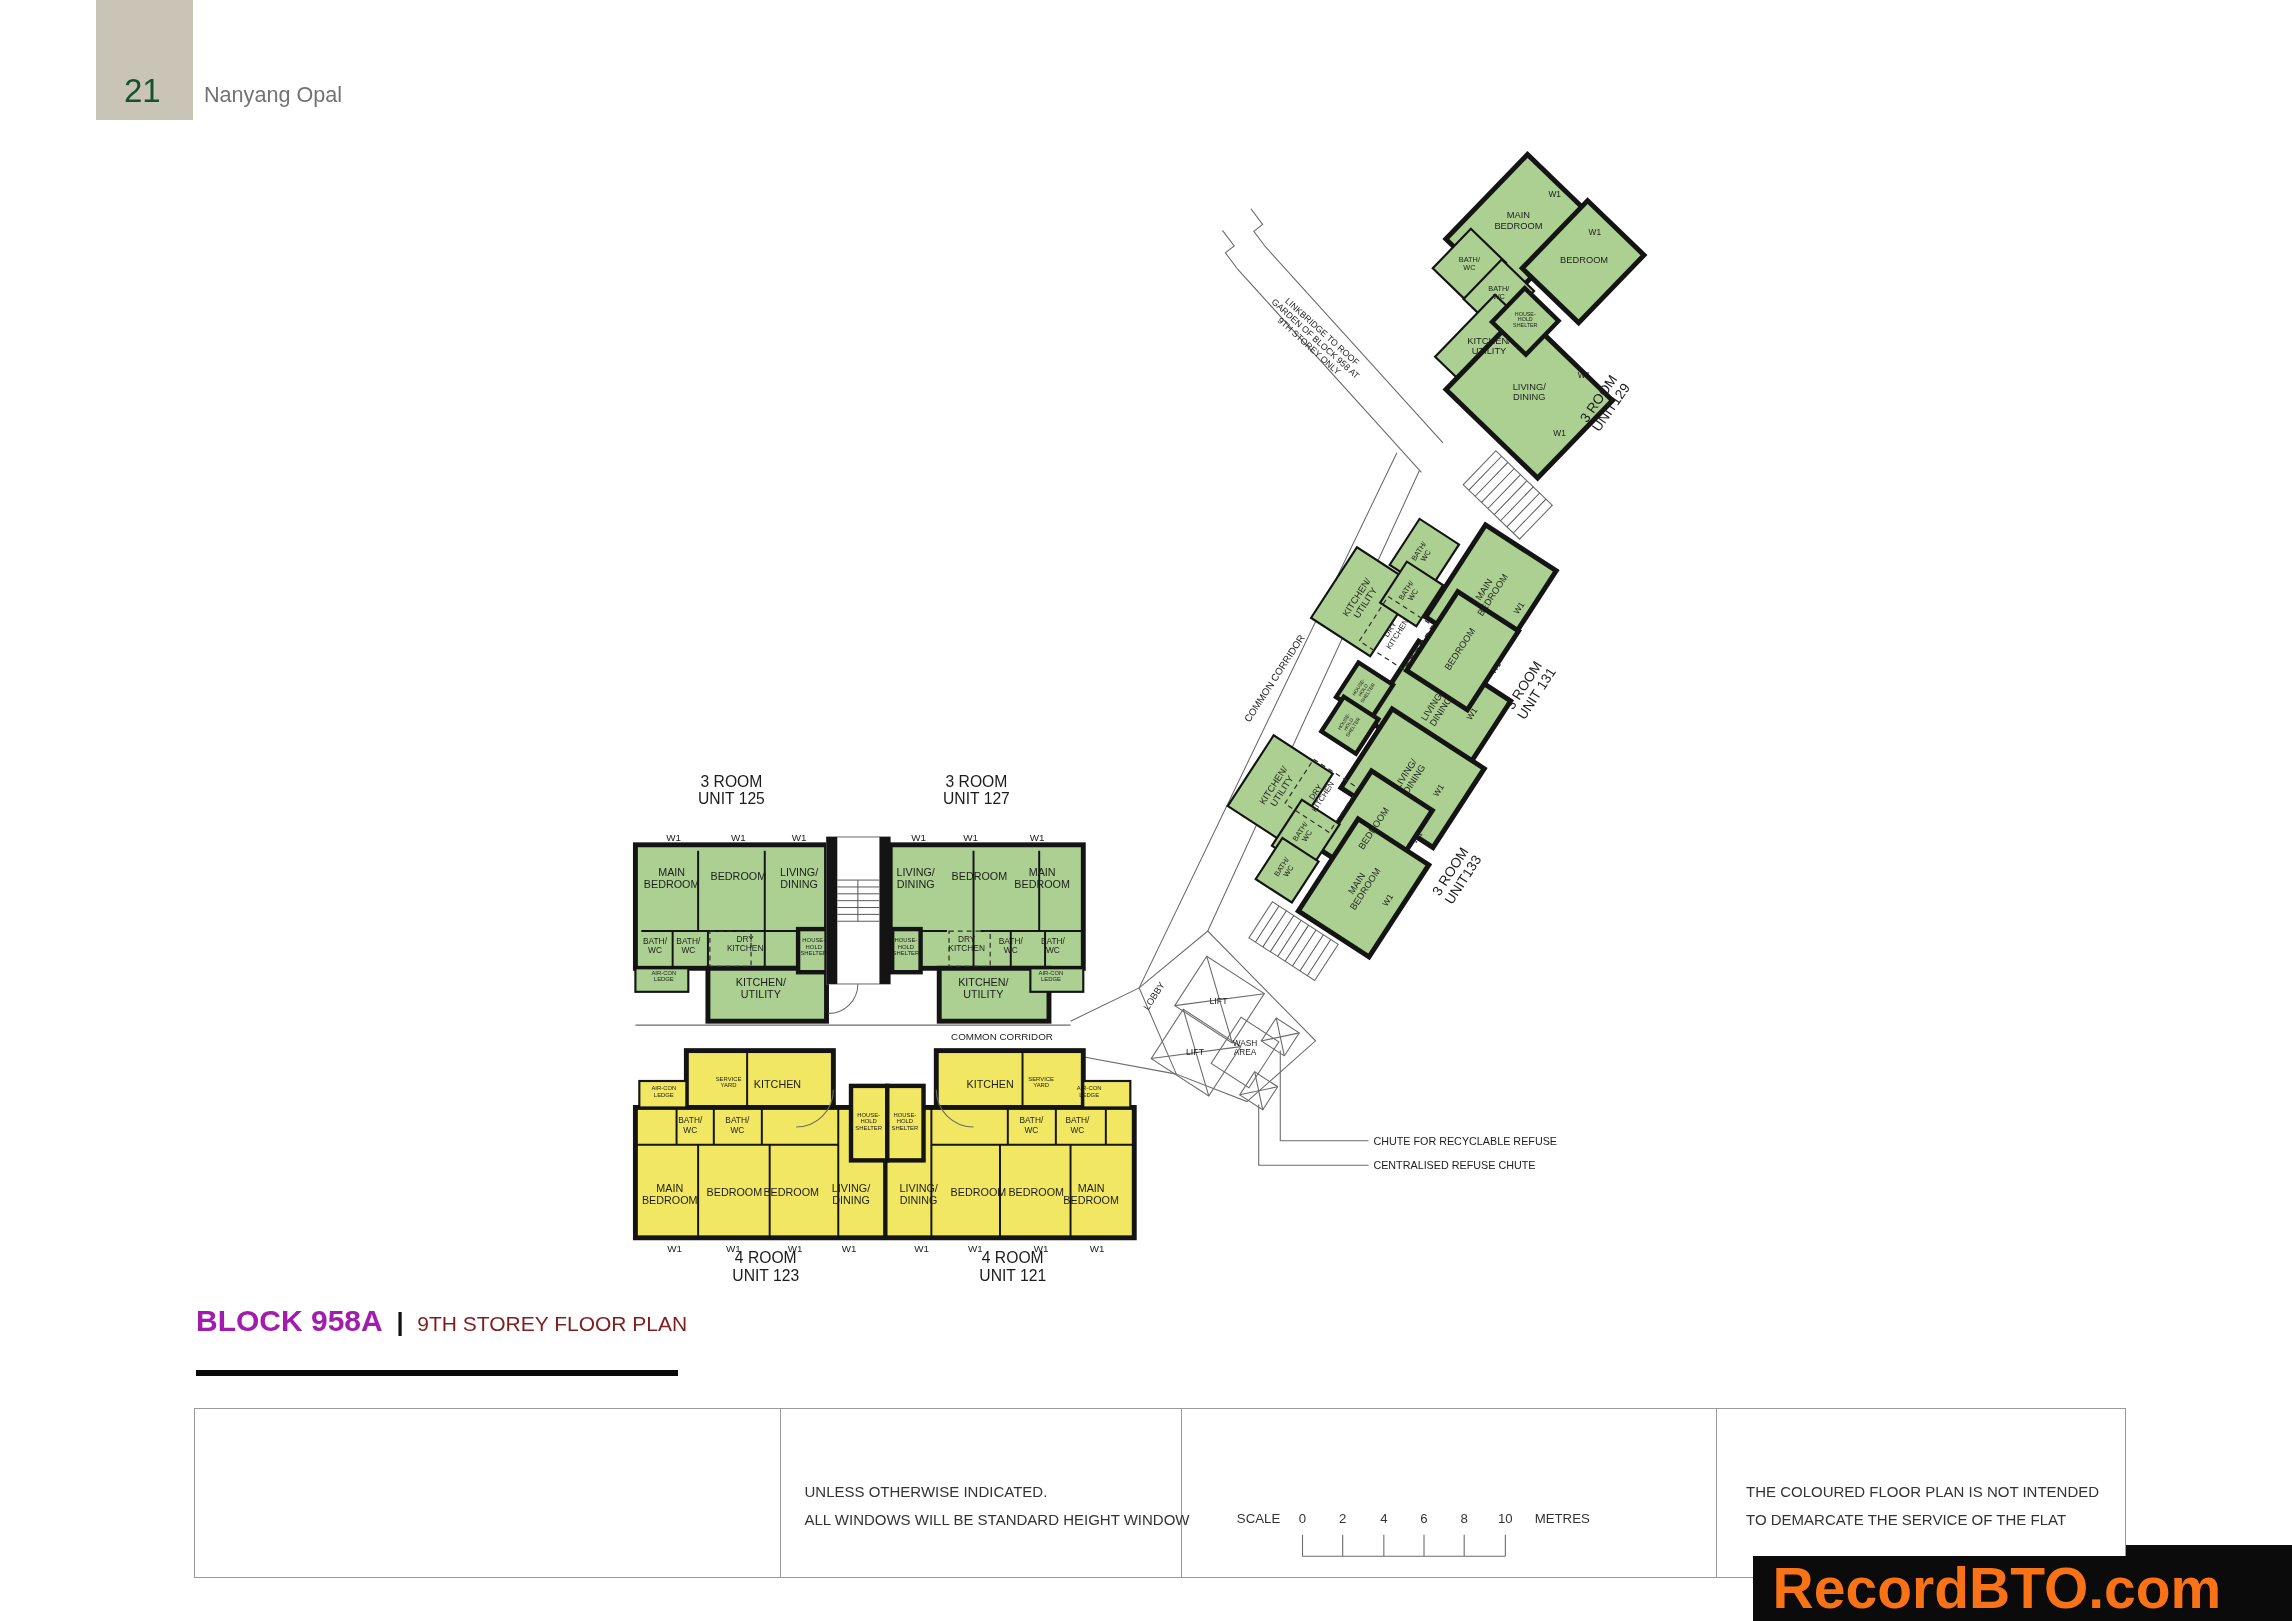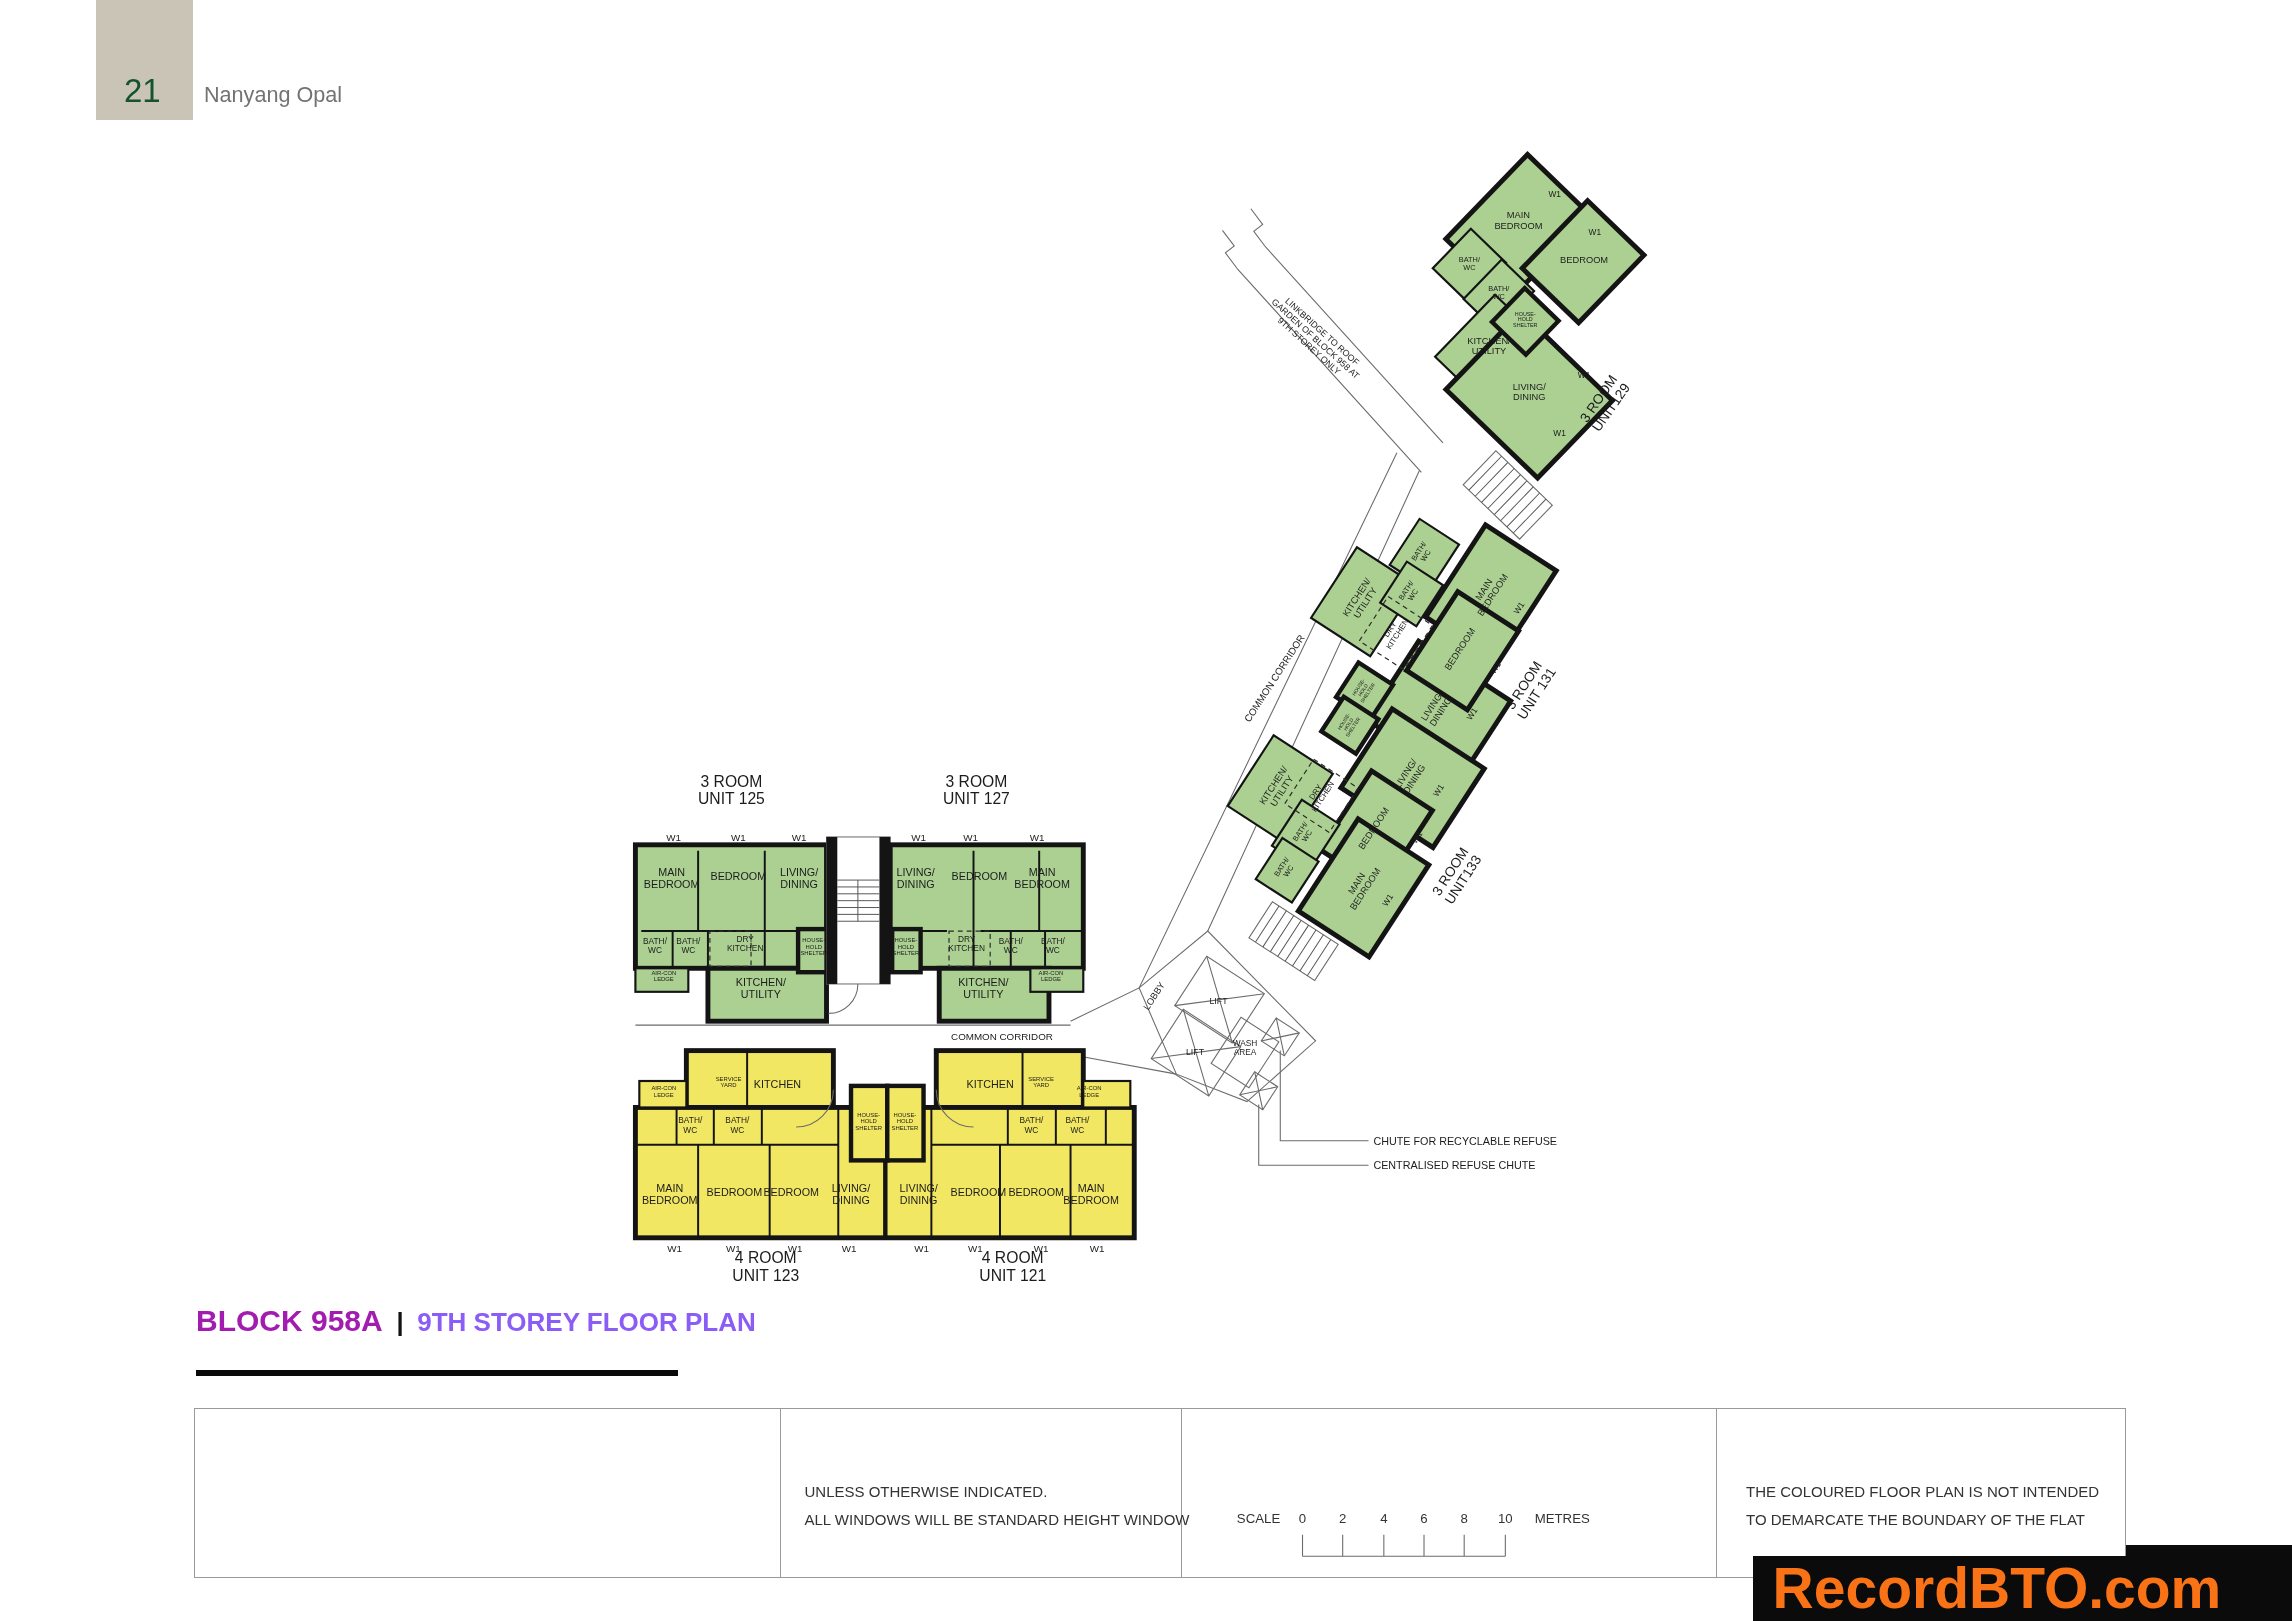--- a/index.html
+++ b/index.html
@@ -20,21 +20,21 @@
   .iw{stroke:#141414;stroke-width:2;fill:none;}
   .iw4{stroke:#141414;stroke-width:4.5;}
   .thin{stroke:#6b6b6b;stroke-width:1.1;fill:none;}
   .dash{stroke:#2a2a2a;stroke-width:1.2;fill:none;stroke-dasharray:5 4;}
   .tread{stroke:#555;stroke-width:1;fill:none;}
   #plan text{fill:#1c1c1c;font-family:"Liberation Sans",sans-serif;}
   
   .blocktitle{position:absolute;left:196px;top:1304px;white-space:nowrap;}
   .blocktitle .bt1{font-size:30px;font-weight:bold;color:#a21caf;}
   .blocktitle .sep{font-size:25.5px;font-weight:bold;margin:0 13.7px;color:#111;}
-  .blocktitle .bt2{font-size:26px;font-weight:bold;color:#8b5cf6;}
+  .blocktitle .bt2{font-size:21px;font-weight:normal;color:#7f1d1d;}
   .titlebar{position:absolute;left:196px;top:1370px;width:482px;height:5.9px;background:#0a0a0a;}
   
   .footer{position:absolute;left:194px;top:1408px;width:1930px;height:168px;border:1px solid #9a9a9a;}
   .fdiv{position:absolute;top:0;width:1px;height:168px;background:#9a9a9a;}
   .fp{position:absolute;top:0;height:168px;}
   .ftext{position:absolute;font-size:15px;color:#333;white-space:nowrap;}
   #scale-svg{position:absolute;left:0;top:0;}
   #scale-svg text{fill:#333;font-family:"Liberation Sans",sans-serif;}
   
   .wm-step{position:absolute;left:2126px;top:1545px;width:167px;height:13.7px;background:#0b0b0b;}
@@ -296,19 +296,19 @@
           <text x="247" y="116" font-size="13.5" text-anchor="middle">6</text>
           <text x="288" y="116" font-size="13.5" text-anchor="middle">8</text>
           <text x="330" y="116" font-size="13.5" text-anchor="middle">10</text>
         </g>
       <text x="360" y="116" font-size="13.5">METRES</text>
     </svg>
   </div>
 
   <div class="fp" style="left:1522px;width:408px">
     <div class="ftext" style="left:29px;top:74px">THE COLOURED FLOOR PLAN IS NOT INTENDED</div>
-    <div class="ftext" style="left:29px;top:102px">TO DEMARCATE THE BOUNDARY OF THE FLAT</div>
+    <div class="ftext" style="left:29px;top:102px">TO DEMARCATE THE SERVICE OF THE FLAT</div>
   </div>
 </div>
 
 <div class="wm-step"></div>
 <div class="wm">RecordBTO.com</div>
 
 
 </body></html>

